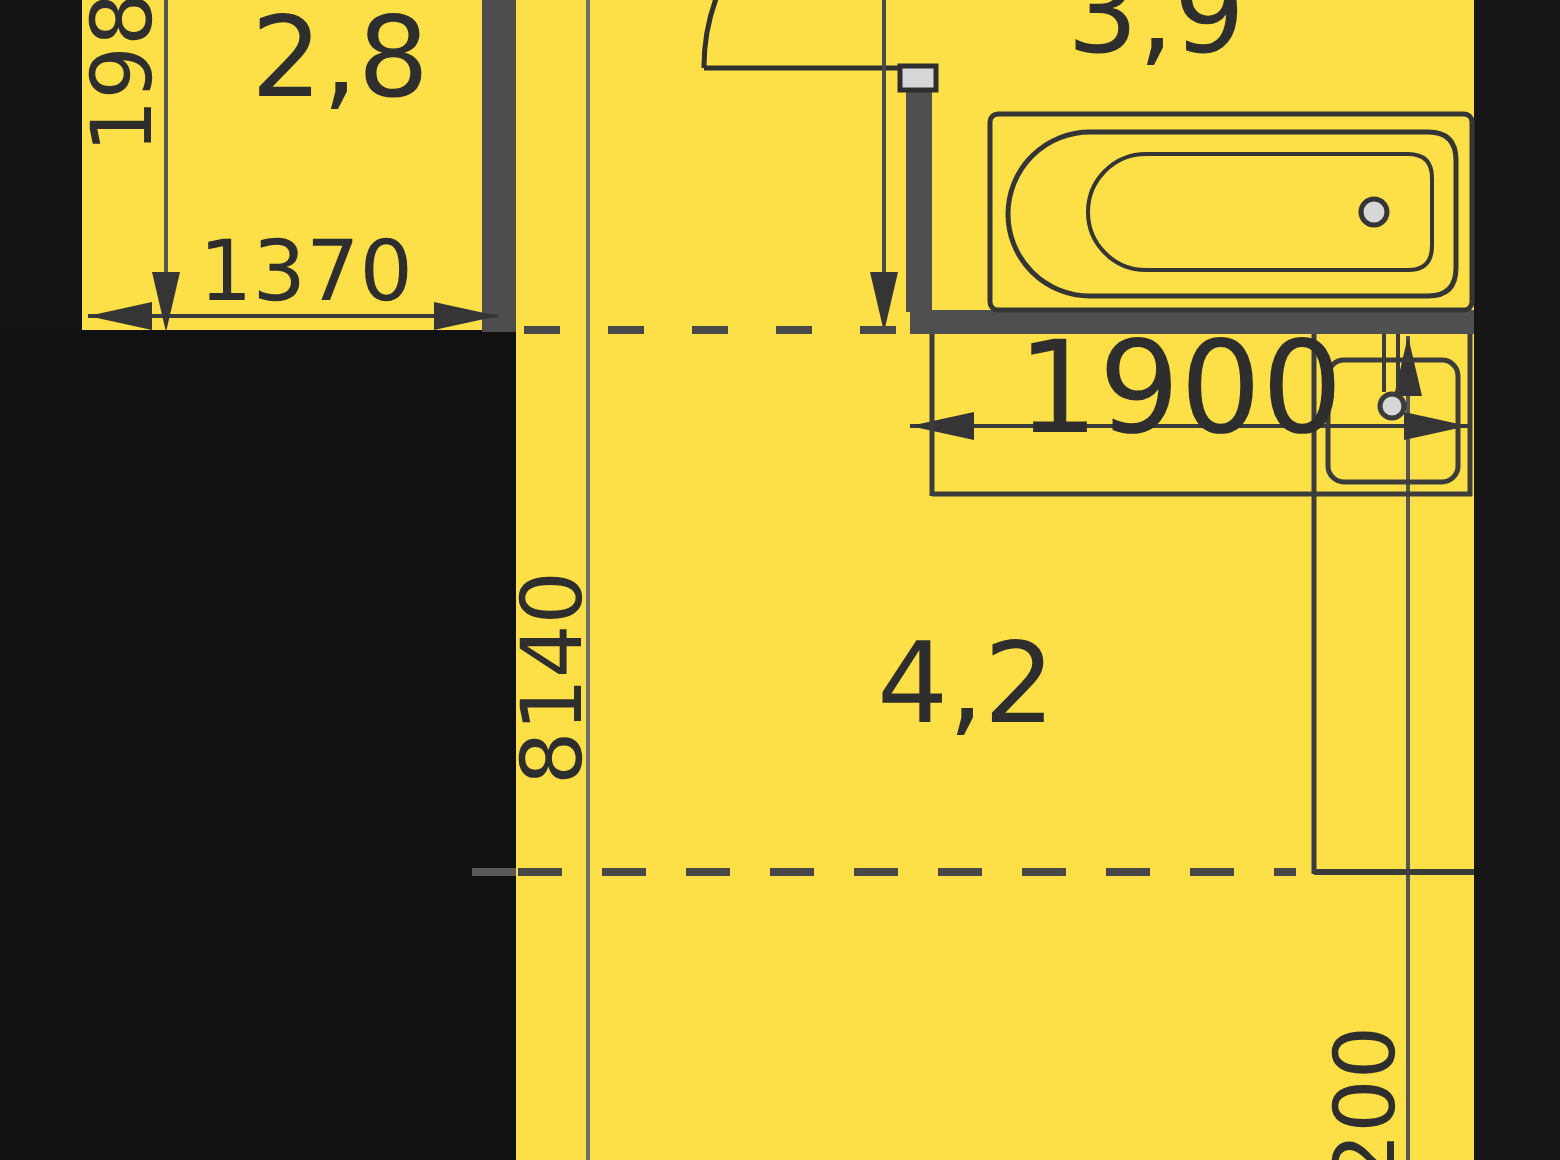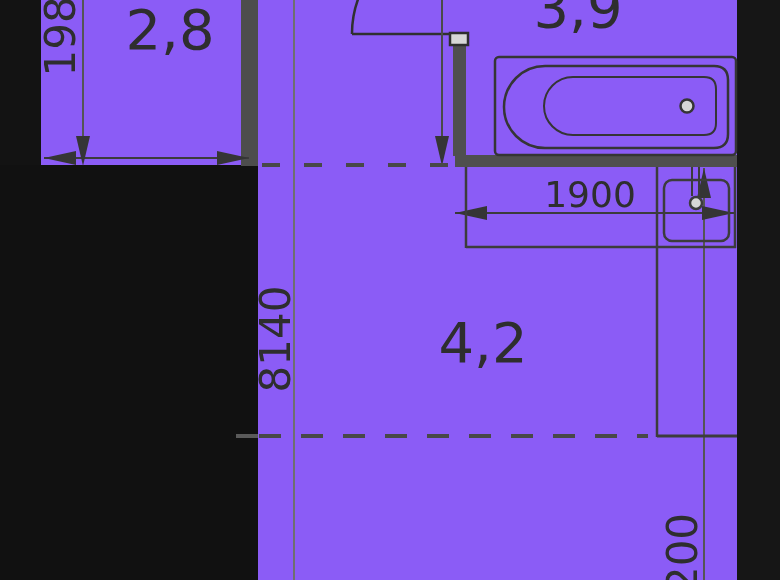--- a/index.html
+++ b/index.html
@@ -1,31 +1,31 @@
 <!DOCTYPE html>
 <html><head>
 <meta charset="utf-8">
 <style>
   html,body{margin:0;padding:0;background:#000;}
   #stage{
     position:relative;
     width:780px;height:580px;
-    background:#8b5cf6;
+    background:#fde047;
     overflow:hidden;
     font-family:"DejaVu Sans","Liberation Sans",sans-serif;
   }
   #plan-svg{position:absolute;left:0;top:0;}
   .lbl{
     position:absolute;
     display:flex;align-items:center;justify-content:center;
     color:#2e2e2e;line-height:1;white-space:nowrap;
   }
   .room-lbl{font-size:56px;}
   .dim-lbl{font-size:42px;}
-  .dim-lbl-lg{font-size:36px;}
+  .dim-lbl-lg{font-size:64px;}
   .vert span{transform:rotate(-90deg);white-space:nowrap;display:block;}
 </style>
 </head>
 <body>
 
 <div id="stage">
 
   <svg id="plan-svg" width="780" height="580" viewBox="0 0 780 580">
 
     <rect x="0" y="0" width="41" height="167" fill="#131313"></rect>
@@ -82,20 +82,21 @@
       <circle cx="687" cy="106" r="6.5" fill="#d7d7d7" stroke="#353535" stroke-width="2.5"></circle>
     </g>
   </svg>
 
   <div class="lbl room-lbl" style="left:100px;top:2px;width:140px;height:56px;">2,8</div>
 
   <div class="lbl room-lbl" style="left:508px;top:-20px;width:140px;height:56px;">3,9</div>
 
   <div class="lbl room-lbl" style="left:413px;top:315px;width:140px;height:56px;">4,2</div>
 
+  <div class="lbl dim-lbl" style="left:83px;top:116px;width:140px;height:40px;">1370</div>
 
   <div class="lbl dim-lbl-lg" style="left:520px;top:172px;width:140px;height:46px;">1900</div>
 
   <div class="lbl dim-lbl vert" style="left:41px;top:-32px;width:40px;height:110px;">
     <span>1980</span>
   </div>
 
   <div class="lbl dim-lbl vert" style="left:256px;top:284px;width:40px;height:110px;">
     <span>8140</span>
   </div>

